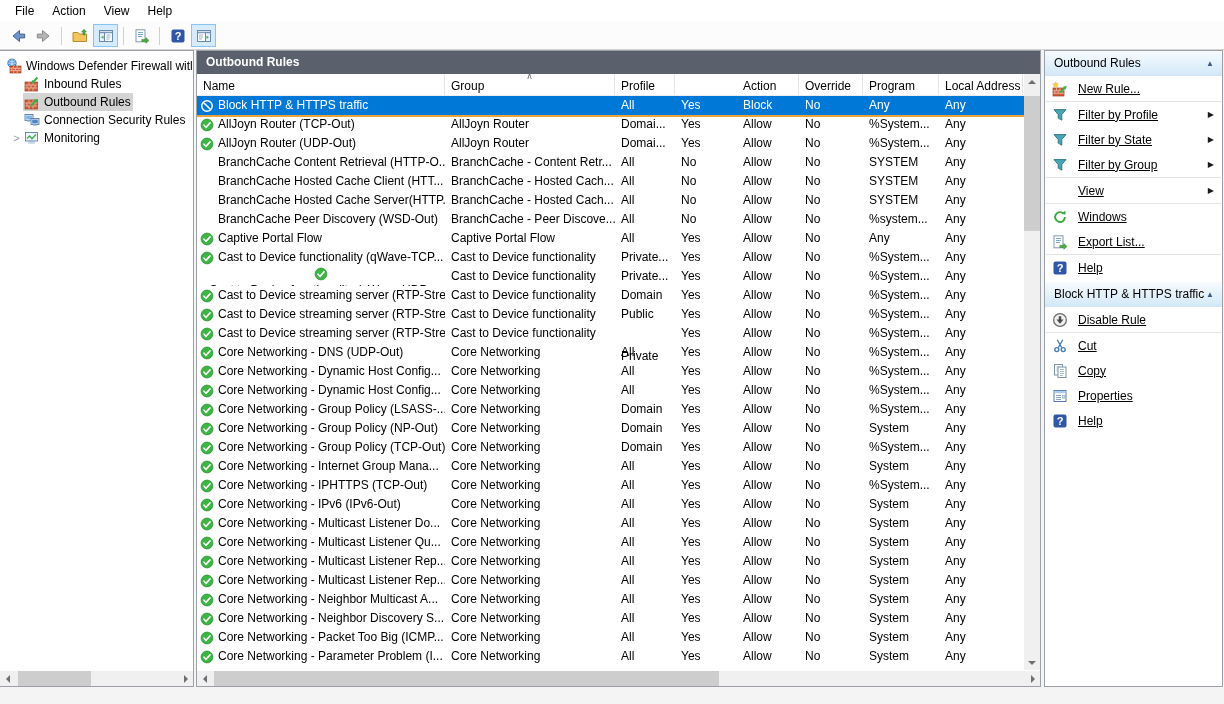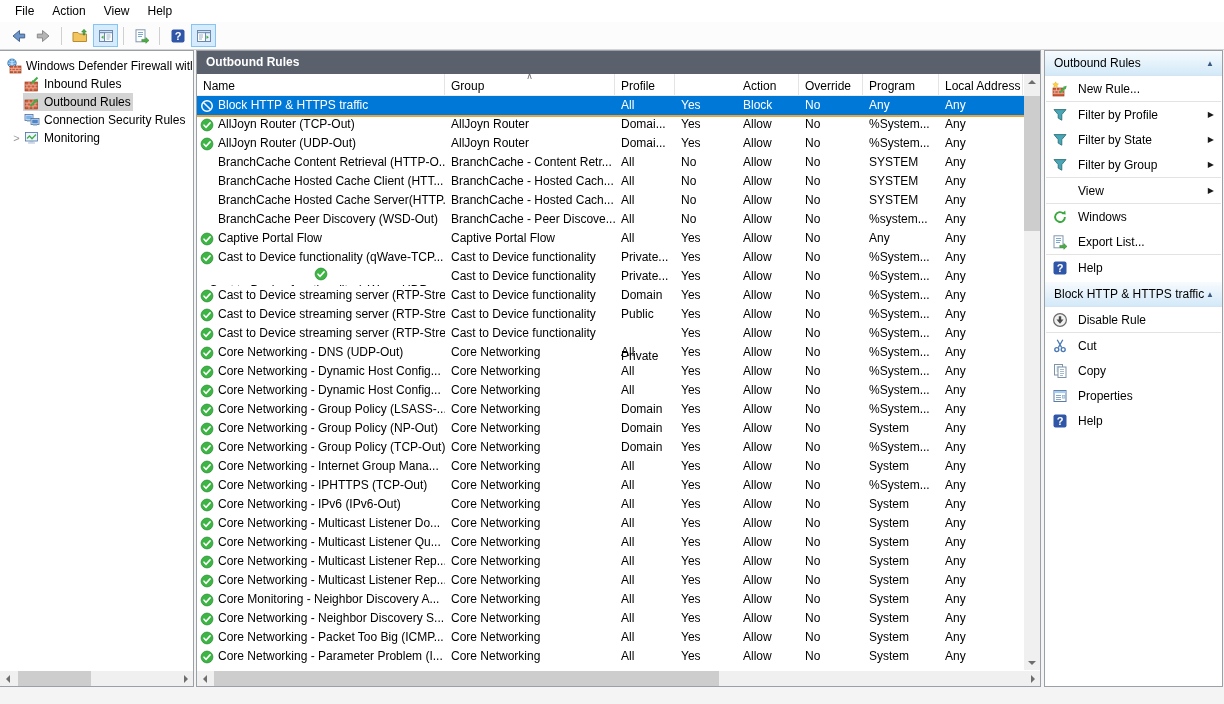--- a/index.html
+++ b/index.html
@@ -56,21 +56,21 @@
   .row.selected { background:#0078d7; color:#fff; position:relative; z-index:3; box-shadow:0 0 0 2px #e7a33c; }
   .vscroll { position:absolute; top:23px; right:0; bottom:16px; width:16px; background:#f0f0f0; }
   .vscroll .sb-thumb { left:0; width:16px; top:22px; height:135px; }
   .list-h .sb-thumb { top:0; height:15px; left:17px; width:505px; }
   .tree-panel .hscroll .sb-thumb { top:0; height:15px; left:18px; width:73px; }
 
   
   .actions-title { height:25px; line-height:25px; font-weight:bold; padding-left:9px; background:#fff; border-bottom:1px solid #d8d8d8; }
   .section-header { height:25px; display:flex; align-items:center; justify-content:space-between; padding:0 8px 0 9px; background:linear-gradient(#f7fbfe,#d3e9f8); border-bottom:1px solid #d5e4f0; cursor:default; }
   .collapse { font-size:8px; color:#3b5a82; }
-  .action-item { height:25px; display:flex; align-items:center; padding-left:7px; position:relative; cursor:default; }
+  .action-item { height:25px; display:flex; align-items:center; padding-left:7px; position:relative; cursor:default;text-decoration:underline; }
   .a-ico { width:16px; height:16px; margin-right:10px; flex:none; }
   .submenu-arrow { position:absolute; right:8px; font-size:8px; color:#1a1a1a; }
   .a-sep { height:1px; background:#e3e3e3; margin:0 1px; }
   .sec2 { margin-top:2px; }
 </style>
 </head>
 <body>
 
 <svg width="0" height="0" style="position:absolute">
   <defs>
@@ -754,21 +754,21 @@
           <div class="cell" style="width: 76px;">System</div>
           <div class="cell" style="width: 84px;">Any</div>
         </div>
         <div class="row">
           <div class="cell c-name" style="width: 248px;">
             <span class="r-ico">
               <svg class="ico">
                 <use href="#sym-allow"></use>
               </svg>
             </span>
-            <span>Core Monitoring - Neighbor Discovery A...</span>
+            <span>Core Networking - Neighbor Multicast A...</span>
           </div>
           <div class="cell" style="width: 170px;">Core Networking</div>
           <div class="cell" style="width: 60px;">All</div>
           <div class="cell" style="width: 62px;">Yes</div>
           <div class="cell" style="width: 62px;">Allow</div>
           <div class="cell" style="width: 64px;">No</div>
           <div class="cell" style="width: 76px;">System</div>
           <div class="cell" style="width: 84px;">Any</div>
         </div>
         <div class="row">

